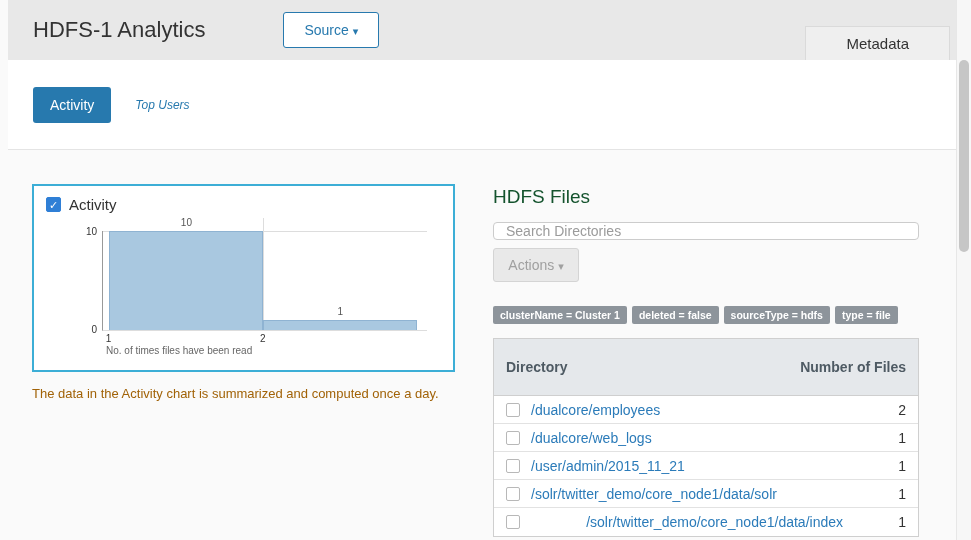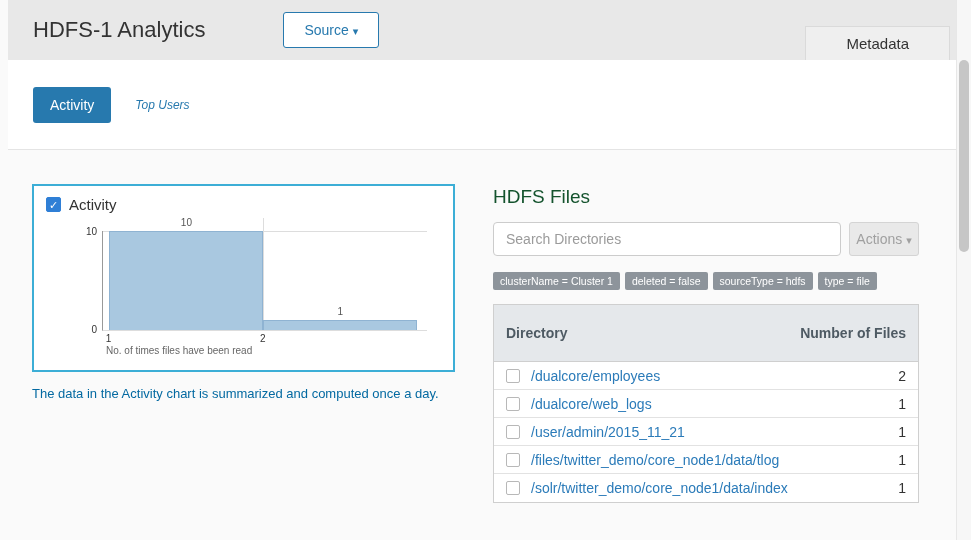--- a/index.html
+++ b/index.html
@@ -42,34 +42,34 @@
   .grid-h{position:absolute; left:0; right:0; top:0; height:1px; background:#ddd;}
   .grid-v{position:absolute; top:-13px; bottom:0; width:1px; background:#ddd;}
   .bar{position:absolute; bottom:0; background:var(--bar_fill); border:1px solid var(--bar_border); border-bottom:none;}
   .bar-label{position:absolute; top:-15px; left:50%; transform:translateX(-50%); font-size:10px; color:#555;}
   .y-label{position:absolute; left:-30px; width:24px; text-align:right; font-size:10px; color:#333;}
   .y-label.top{top:-5px;} .y-label.bottom{bottom:-5px;}
   .x-ticks{position:relative; height:13px; margin:0 14px 0 56px; font-size:10px; color:#333;}
   .x-tick{position:absolute; top:2px; transform:translateX(-50%);}
   .x-caption{margin-left:60px; margin-top:1px; font-size:10px; color:#666;}
 
-  .footnote{margin-top:14px; font-size:13px; color:#0369a1;}
+  .footnote{margin-top:14px; font-size:13px; color:#a16207;}
 
   .hdfs-title{font-size:19px; font-weight:400; color:#14532d; margin:2px 0 14px;}
-  .search-row{display:flex; gap:8px; margin-bottom:16px;}
+  .search-row{display:flex; gap:8px; margin-bottom:24px;flex-direction:column;}
   .search-input{flex:1; height:34px; border:1px solid #ccc; border-radius:4px; padding:0 12px; font-size:14px; font-family:inherit; color:#333; background:#fff;}
   .search-input::placeholder{color:#9b9b9b;}
-  .actions-btn{width:70px; height:34px; background:#e9e9e9; border:1px solid #d4d4d4; border-radius:3px; color:#a0a0a0; font-size:14px; font-family:inherit; cursor:pointer;}
+  .actions-btn{width:86px; height:34px; background:#e9e9e9; border:1px solid #d4d4d4; border-radius:3px; color:#a0a0a0; font-size:14px; font-family:inherit; cursor:pointer;}
   .filters{display:flex; gap:5px; margin-bottom:14px;}
-  .badge{background:var(--badge_bg); color:#fff; font-size:10.5px; font-weight:normal; padding:3px 7px; border-radius:2px; white-space:nowrap;}
+  .badge{background:var(--badge_bg); color:#fff; font-size:10.5px; font-weight:bold; padding:3px 7px; border-radius:2px; white-space:nowrap;}
 
   .files-table{background:#fff; border:1px solid #cfcfcf;}
   .thead{display:flex; justify-content:space-between; background:var(--table_header_bg); padding:20px 12px; font-size:14px; font-weight:bold; color:#4e5a63; border-bottom:1px solid #cfcfcf;}
   .trow{display:flex; align-items:center; padding:0 12px; height:28px; border-bottom:1px solid #e2e2e2; background:#fff;}
-  .trow:last-child{border-bottom:none;}
+  .trow:last-child{border-bottom:none;text-align:center;}
   .trow .cb{width:14px; height:14px; margin-right:11px;}
   .dir-link{flex:1; color:var(--link_blue); font-size:14px; text-decoration:none; cursor:pointer; overflow:hidden; white-space:nowrap;}
   .count{font-size:14px; color:#333;}
 
   
   .scrollbar{position:absolute; right:0; top:0; width:15px; height:540px; background:#f7f7f7; border-left:1px solid #e7e7e7;}
   .scrollbar .thumb{position:absolute; top:60px; left:2px; width:10px; height:192px; background:#c6c6c6; border-radius:6px; cursor:pointer;}
 </style>
 </head>
 <body>
@@ -152,21 +152,21 @@
             <a class="dir-link">/dualcore/web_logs</a>
             <span class="count">1</span>
           </div>
           <div class="trow">
             <span class="cb"></span>
             <a class="dir-link">/user/admin/2015_11_21</a>
             <span class="count">1</span>
           </div>
           <div class="trow">
             <span class="cb"></span>
-            <a class="dir-link">/files/twitter_demo/core_node1/data/tlog</a>
+            <a class="dir-link">/solr/twitter_demo/core_node1/data/solr</a>
             <span class="count">1</span>
           </div>
           <div class="trow">
             <span class="cb"></span>
             <a class="dir-link">/solr/twitter_demo/core_node1/data/index</a>
             <span class="count">1</span>
           </div>
         </div>
       </div>
 

